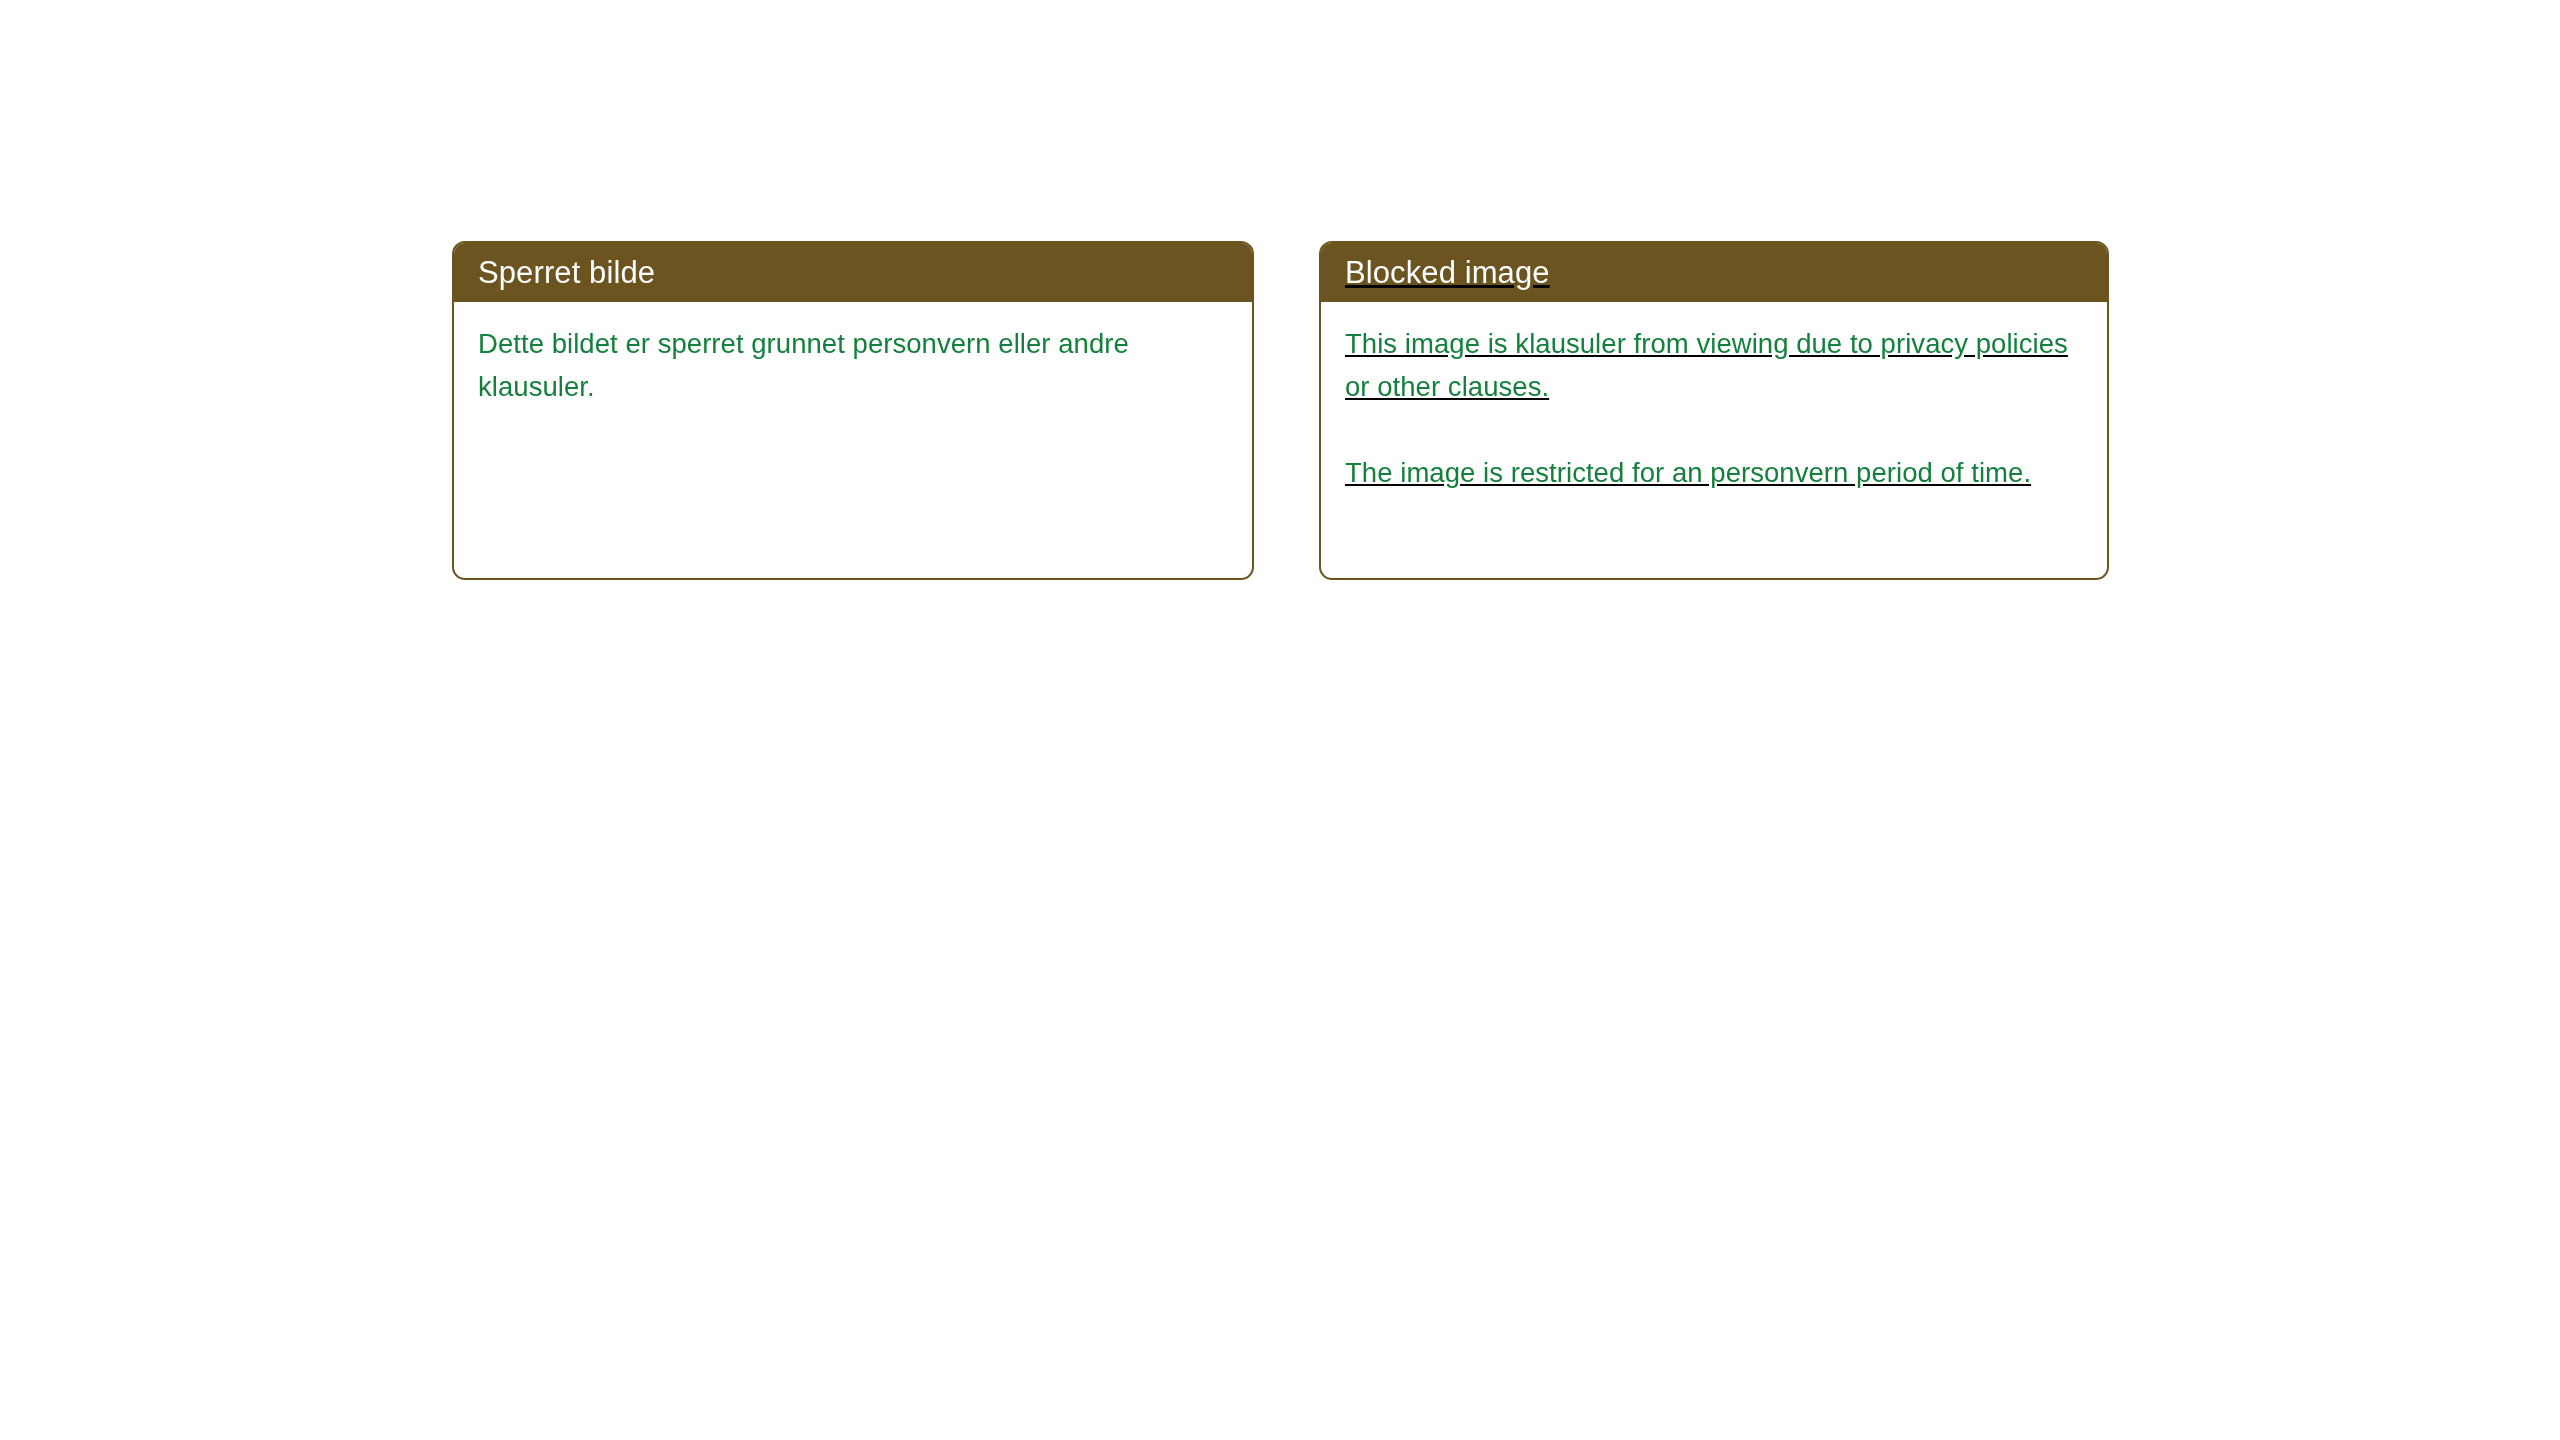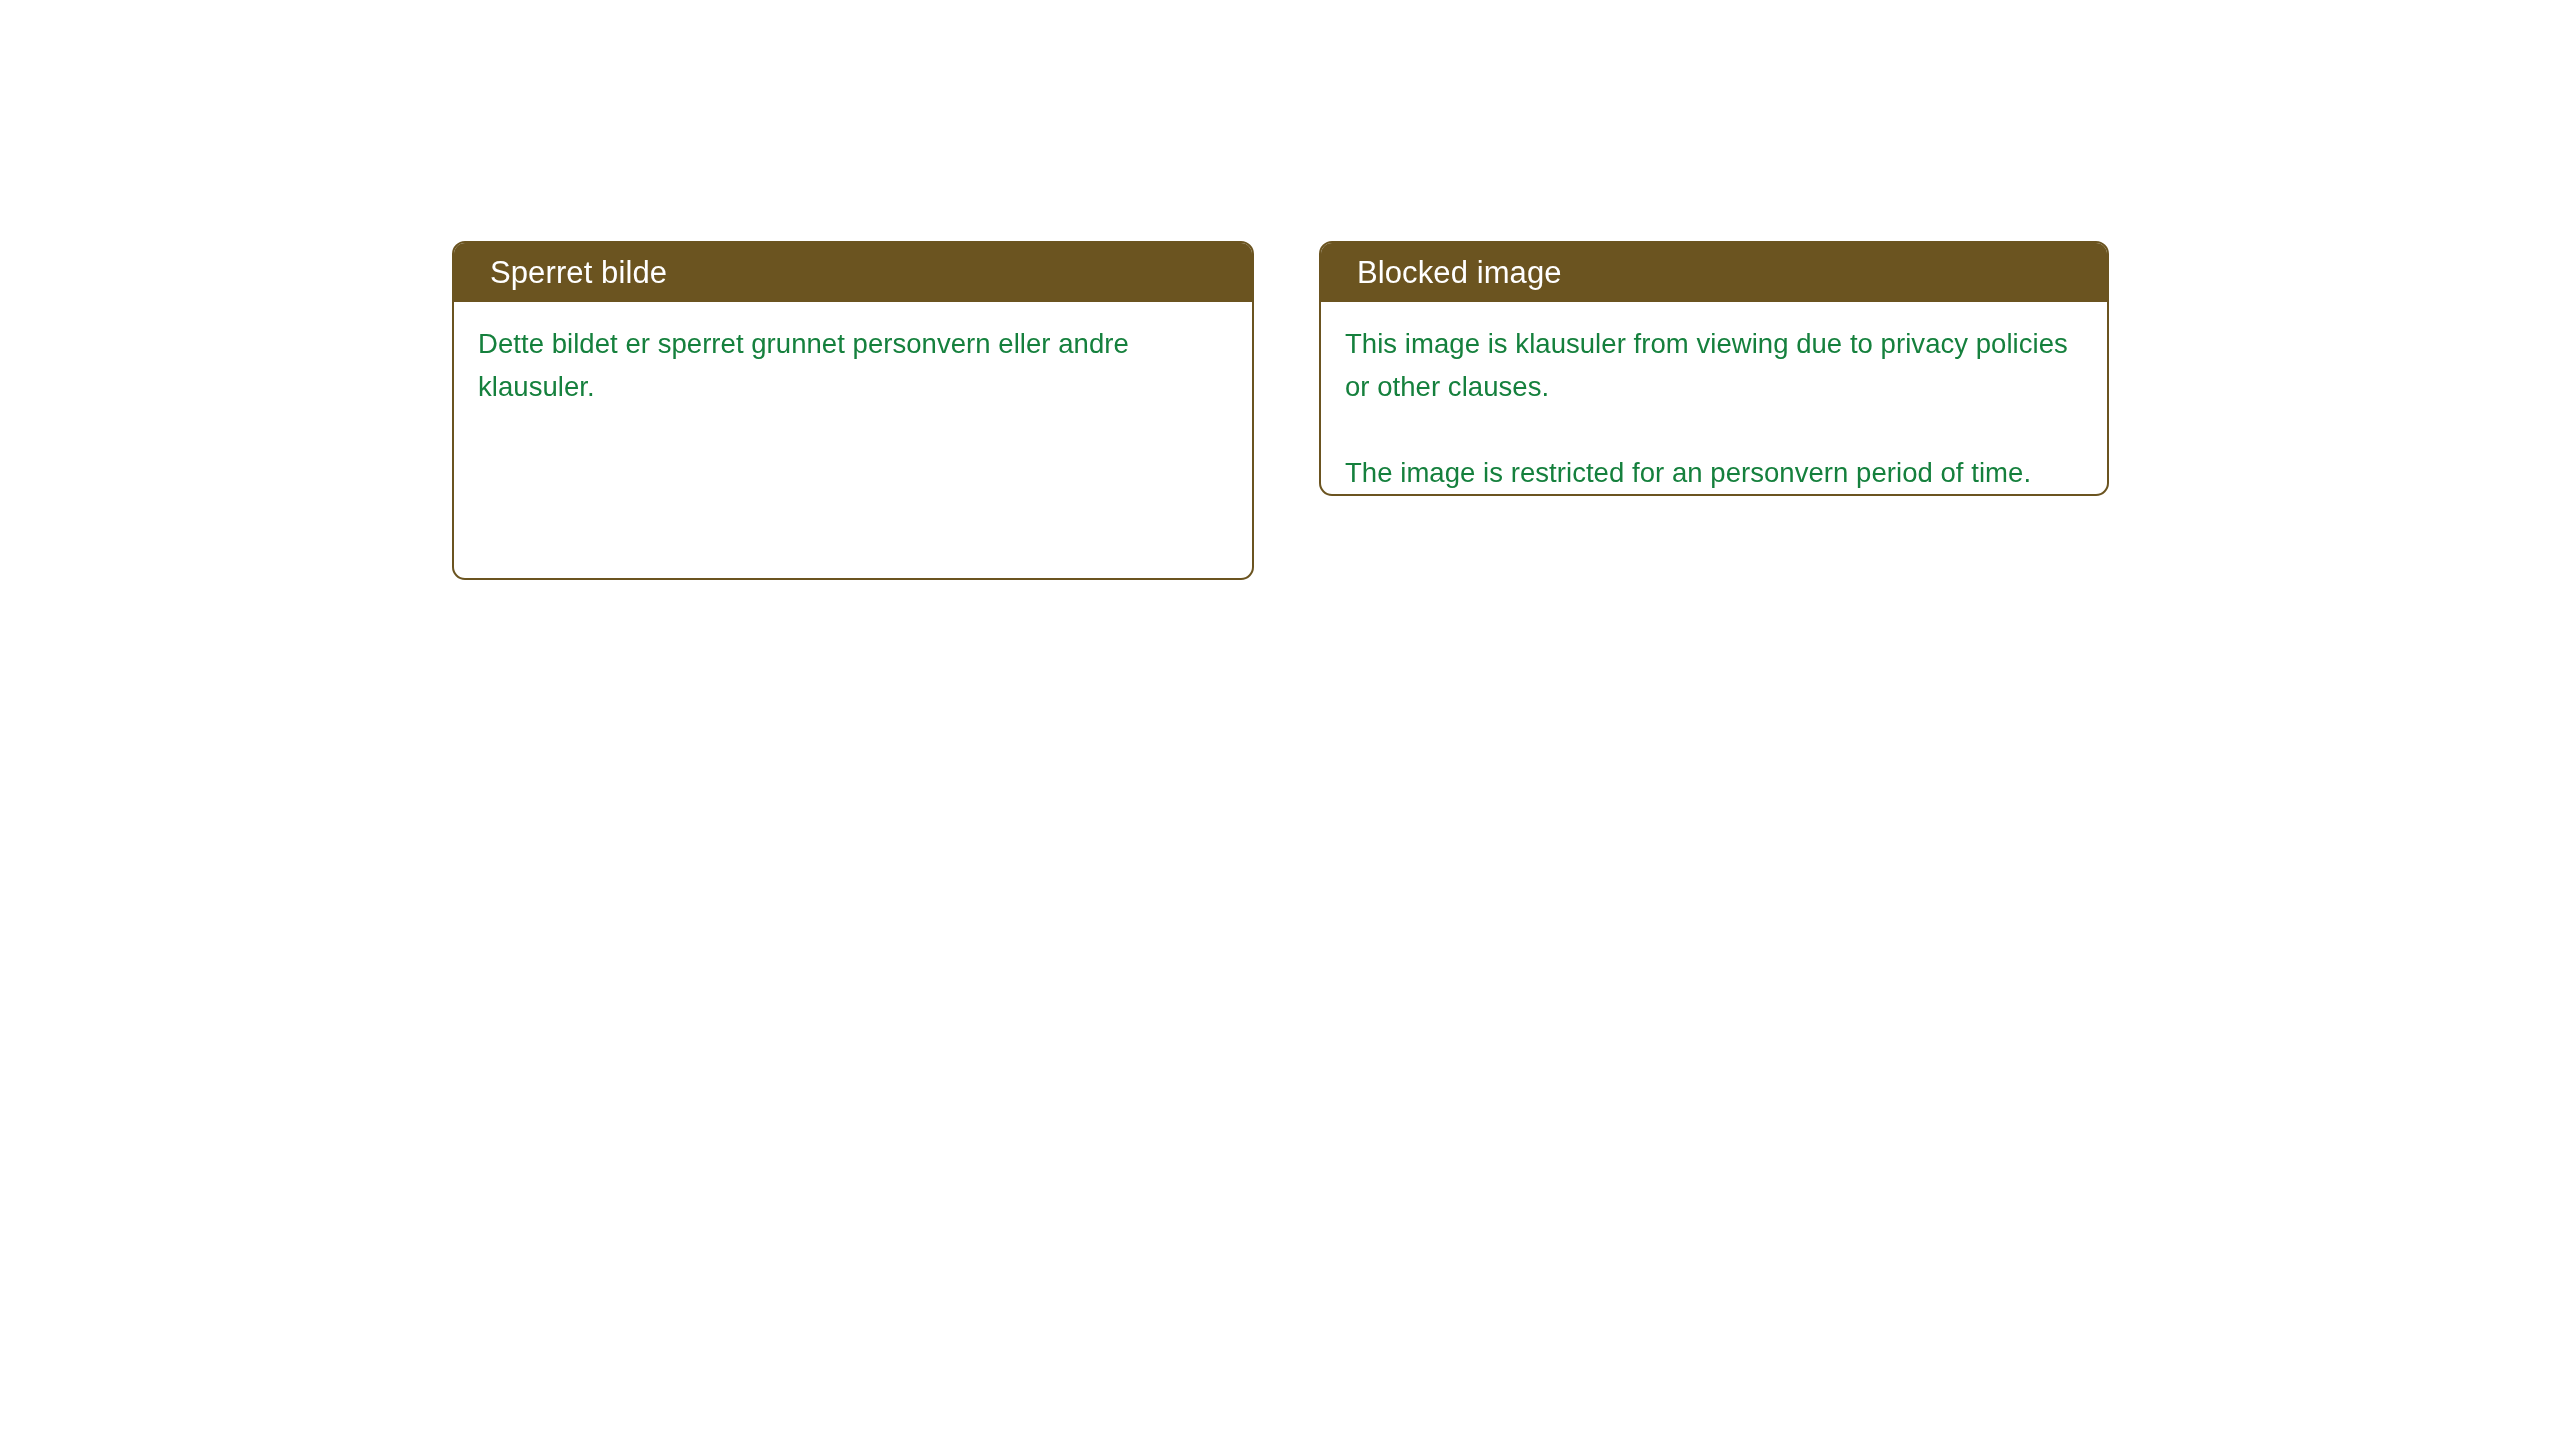--- a/index.html
+++ b/index.html
@@ -30,40 +30,39 @@
     background: #ffffff;
     border: 2px solid #6b5420;
     border-radius: 13px;
     box-sizing: border-box;
     overflow: hidden;
     display: flex;
     flex-direction: column;
   }
 
   .notice-card.left  { width: 802px;  height: 339px; }
-  .notice-card.right { width: 790px;  height: 255px; }
+  .notice-card.right { width: 790px;  height: 339px; text-decoration: underline; }
 
   .card-header {
     background: #6b5420;
     height: 59px;
     box-sizing: border-box;
     display: flex;
     align-items: center;
     padding: 0 0 0 24px;
     flex: 0 0 auto;
   }
 
   .card-title {
     color: #ffffff;
     font-size: 31px;
     font-weight: 400;
     line-height: 1;
     letter-spacing: 0.1px;
     white-space: nowrap;
-    margin-left: 12px;
   }
 
   .card-body {
     flex: 1 1 auto;
     padding: 20px 18px 0 24px;
     box-sizing: border-box;
   }
 
   .body-paragraph {
     color: #15803d;

